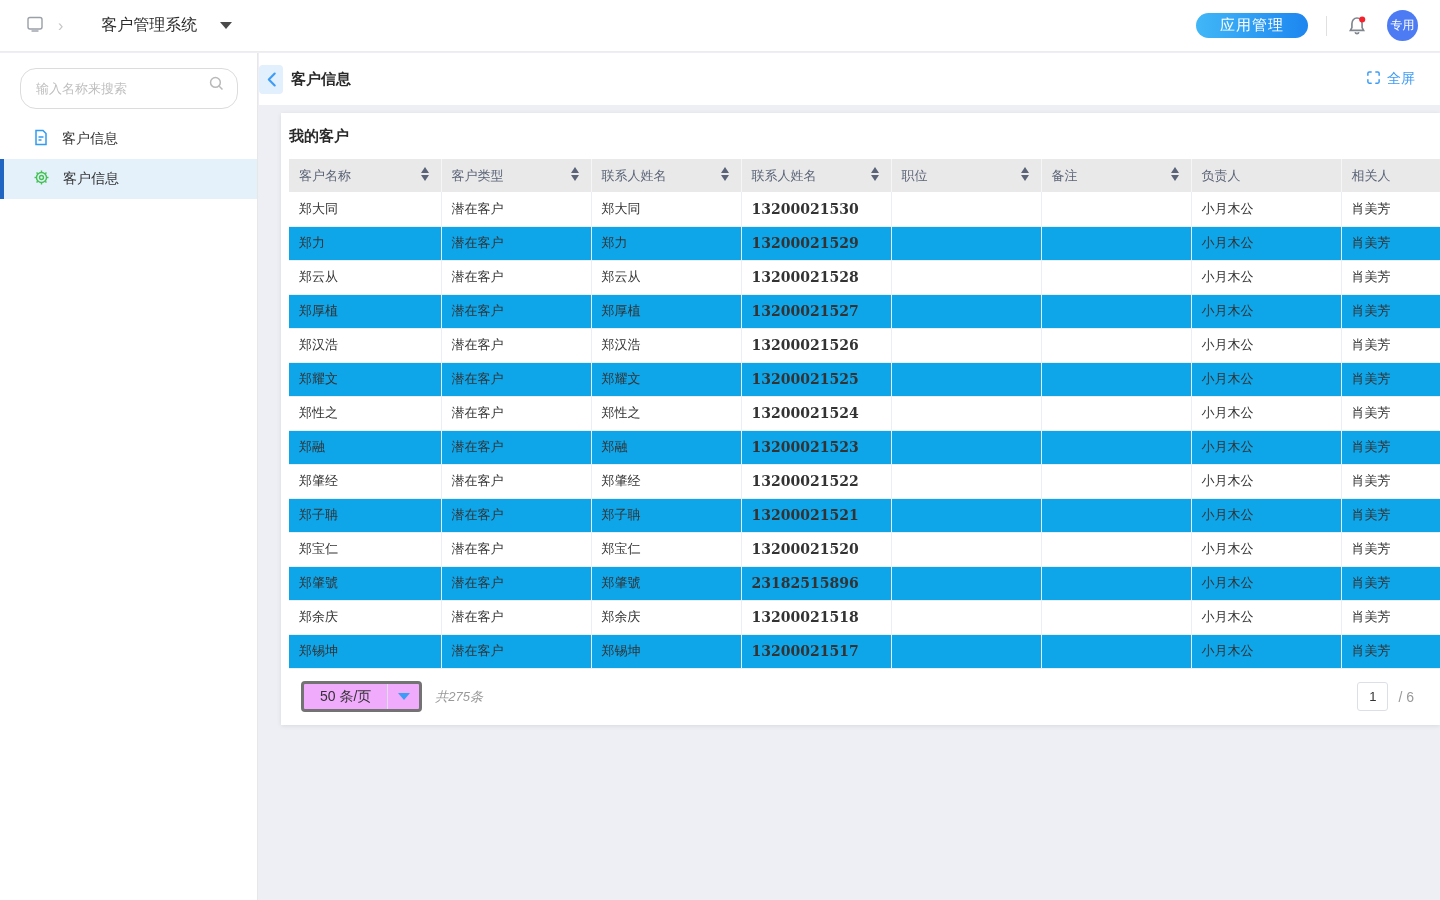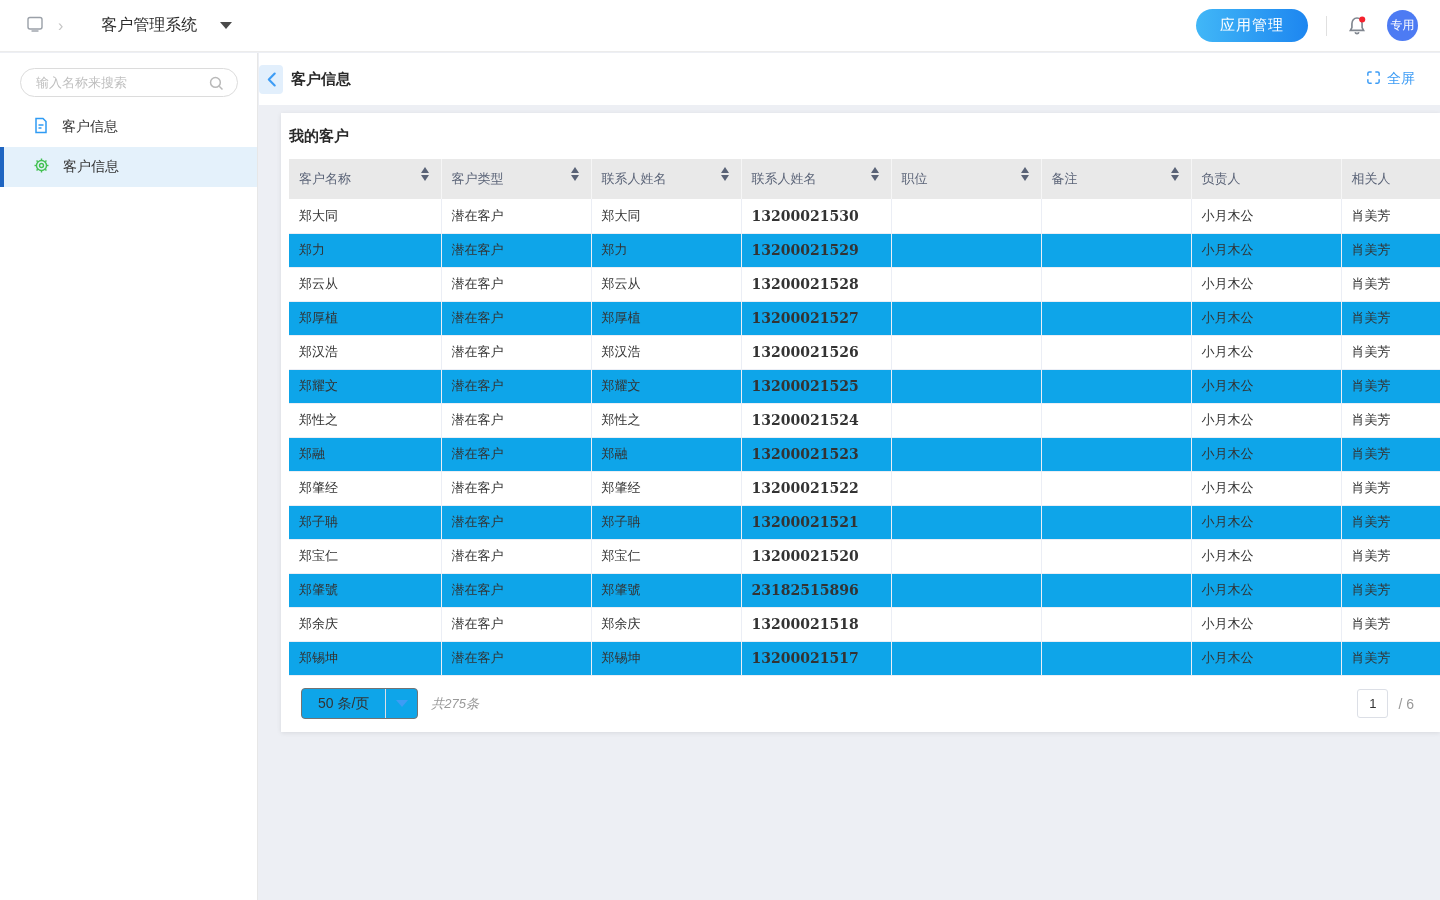--- a/index.html
+++ b/index.html
@@ -8,33 +8,33 @@
 
   
   .topbar { position:absolute; top:0; left:0; width:1440px; height:52px; background:#fff;
             border-bottom:1px solid #ececec; display:flex; align-items:center; z-index:10; }
   .topbar-left { display:flex; align-items:center; padding-left:26px; gap:14px; }
   .app-title { font-size:16px; color:#2b2b2b; margin-left:24px; }
   .crumb-sep { color:#c6c6c6; font-size:16px; }
   .caret-down { width:0; height:0; border-left:6px solid transparent; border-right:6px solid transparent;
                 border-top:7px solid #4a4a4a; margin-left:9px; display:inline-block; }
   .topbar-right { margin-left:auto; display:flex; align-items:center; padding-right:22px; gap:18px; }
-  .app-manage-btn { border:none; cursor:pointer; color:#fff; font-size:15px; padding:0 24px; height:33px;
+  .app-manage-btn { border:none; cursor:pointer; color:#fff; font-size:15px; padding:0 24px; height:25px;
                     border-radius:17px; background:linear-gradient(90deg,#41b7f7,#1d86f0);
                     font-family:inherit; letter-spacing:1px;text-align:center; }
   .v-divider { width:1px; height:20px; background:#e0e0e0; }
   .bell-wrap { position:relative; width:24px; height:24px; display:flex; align-items:center; justify-content:center; }
   .avatar { width:31px; height:31px; border-radius:50%; background:#4d7bf3; color:#fff; font-size:12px;
             display:flex; align-items:center; justify-content:center; }
 
   
   .sidebar { position:absolute; top:53px; left:0; width:258px; height:847px; background:#fff;
              border-right:1px solid #e7e7e7; }
   .search-box { position:relative; margin:15px 20px 10px 20px; }
-  .search-box input { width:218px; height:29px; border:1px solid #dcdcdc; border-radius:16px;
+  .search-box input { width:218px; height:41px; border:1px solid #dcdcdc; border-radius:16px;
                       padding:0 34px 0 15px; font-size:13px; color:#333; outline:none; font-family:inherit; }
   .search-box input::placeholder { color:#bfbfbf; }
   .search-icon { position:absolute; right:12px; top:7px; }
   .menu { margin-top:8px; }
   .menu-item { position:relative; height:40px; display:flex; align-items:center; padding-left:33px;
                gap:13px; cursor:pointer; font-size:14px; color:#333; }
   .menu-item.active { background:#e4f1fb; }
   .menu-item.active::before { content:""; position:absolute; left:0; top:0; width:4px; height:40px; background:#1f65c1; }
 
   
@@ -45,36 +45,36 @@
   .page-title { font-weight:bold; font-size:15px; color:#2b2b2b; margin-left:8px; }
   .fullscreen-link { margin-left:auto; margin-right:25px; display:flex; align-items:center; gap:6px;
                      color:#3d9cf5; font-size:14px; cursor:pointer; }
 
   .card { margin:8px 0 0 22px; width:1159px; background:#fff; box-shadow:0 1px 5px rgba(0,0,0,0.09);
           padding:14px 6px 0 8px; }
   .card-title { font-weight:bold; font-size:15px; color:#2b2b2b; margin-bottom:13px; }
 
   .table-wrap { width:1151px; overflow:hidden; }
   table { border-collapse:collapse; table-layout:fixed; width:1202px; }
-  th { background:#e9e9e9; height:40px; text-align:left; font-weight:normal; font-size:13px;
+  th { background:#e9e9e9; height:33px; text-align:left; font-weight:normal; font-size:13px;
        color:#5a6377; padding:0 10px; border-right:1px solid #f6f6f6; position:relative; }
   td { height:34px; font-size:13px; color:#333; padding:0 10px; border-bottom:1px solid #ebeef5;
        border-right:1px solid #ebeef5; white-space:nowrap; overflow:hidden; }
   tr.even td { background:#0ea5e9; }
   td.phone { font-family:"DejaVu Serif","Liberation Serif",serif; font-size:14px;font-weight:bold; }
   .sort-icons { position:absolute; right:12px; top:8px; display:flex; flex-direction:column; gap:2px; cursor:pointer; }
   .sort-icons .up { width:0; height:0; border-left:4px solid transparent; border-right:4px solid transparent;
                     border-bottom:6px solid #5a6377; }
   .sort-icons .down { width:0; height:0; border-left:4px solid transparent; border-right:4px solid transparent;
                       border-top:6px solid #5a6377; }
 
   
   .pagination { height:56px; display:flex; align-items:center; padding:0 20px 0 12px; }
-  .page-size { display:flex; align-items:stretch; border:1px solid #737373; border-radius:4px;
-               height:31px; cursor:pointer; background:#0ea5e9; }
+  .page-size { display:flex; align-items:stretch; border:3px solid #737373; border-radius:4px;
+               height:31px; cursor:pointer; background:#f0abfc; }
   .page-size-label { display:flex; align-items:center; padding:0 16px; font-size:14px; color:#333; }
   .page-size-caret { width:32px; border-left:1px solid #dcdfe6; display:flex; align-items:center; justify-content:center; }
   .page-size-caret i { width:0; height:0; border-left:6px solid transparent; border-right:6px solid transparent;
                        border-top:7px solid #3d9cf5; }
   .total-count { color:#999; font-size:13px; margin-left:13px;font-style:italic; }
   .page-jump { margin-left:auto; display:flex; align-items:center; gap:10px; }
   .page-input { width:31px; height:29px; border:1px solid #dcdfe6; border-radius:3px; text-align:center;
                 font-size:13px; color:#333; outline:none; font-family:inherit; }
   .total-pages { color:#999; font-size:14px; }
 </style>

